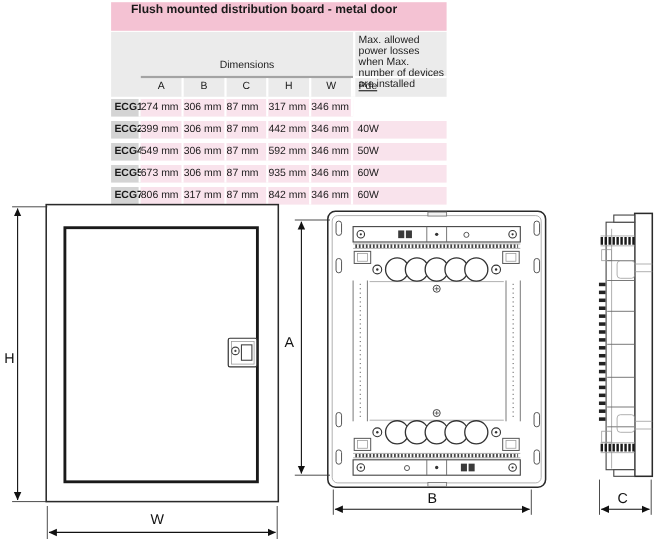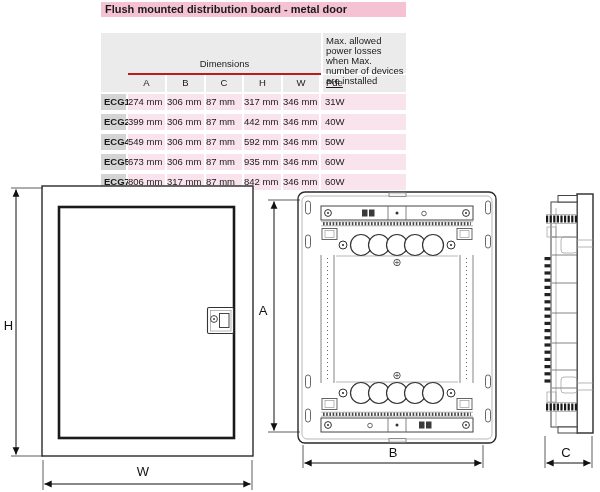--- a/index.html
+++ b/index.html
@@ -1,25 +1,25 @@
 <!DOCTYPE html>
 <html><head>
 <meta charset="utf-8">
 <style>
   html,body{margin:0;padding:0;}
   body{width:600px;height:492px;background:#ffffff;font-family:"Liberation Sans",sans-serif;color:#1a1a1a;position:relative;overflow:hidden;}
   .sheet{position:absolute;inset:0;}
 
   
   .table-wrap{position:absolute;left:101px;top:2px;width:305px;}
-  .t-title{height:15px;line-height:14px;background:#f4c2d3;font-size:11px;font-weight:bold;padding-left:4px;margin-bottom:16px;box-sizing:border-box;}
+  .t-title{height:26px;line-height:14px;background:#f4c2d3;font-size:11px;font-weight:bold;padding-left:18px;margin-bottom:1px;box-sizing:border-box;}
   .t-header{display:grid;grid-template-columns:27px 39px 39px 38px 39px 38px 85px;grid-template-rows:42px 17px;background:#ebebeb;}
   .t-header > div{box-sizing:border-box;font-size:9.5px;}
   .h-type{grid-column:1;grid-row:1/3;border-right:2px solid #fff;display:flex;align-items:flex-end;padding:0 0 16px 4px;}
-  .h-dims{grid-column:2/7;grid-row:1;border-bottom:2px solid #b91c1c;display:flex;justify-content:center;align-items:flex-end;padding-bottom:4px;}
+  .h-dims{grid-column:2/7;grid-row:1;border-bottom:2px solid #a3a3a3;display:flex;justify-content:center;align-items:flex-end;padding-bottom:4px;}
   .h-power{grid-column:7;grid-row:1;border-left:2px solid #fff;border-bottom:2px solid #fff;font-size:8.5px;line-height:10px;padding:3px 2px 0 3px;}
   .h-sub{grid-row:2;text-align:center;line-height:15px;border-right:2px solid #fff;}
   .h-pde{grid-column:7;grid-row:2;border-left:2px solid #fff;line-height:15px;padding-left:3px;text-decoration:underline;}
   .t-row{display:grid;grid-template-columns:27px 39px 39px 38px 39px 38px 85px;height:16px;margin-top:4px;}
   .t-row.first{margin-top:2px;}
   .t-row > div{box-sizing:border-box;line-height:16px;font-size:9.5px;}
   .c-type{background:#d4d4d4;font-weight:bold;font-size:9px;padding-left:3px;border-right:2px solid #fff;}
   .c-dim{background:#f9e3ec;border-right:2px solid #fff;}
   .c-pde{background:#f9e3ec;padding-left:4px;}
 
@@ -54,21 +54,20 @@
       <div class="h-pde">Pde</div>
     </div>
 
     <div class="t-row first">
       <div class="c-type">ECG14</div>
       <div class="c-dim">274 mm</div>
       <div class="c-dim">306 mm</div>
       <div class="c-dim">87 mm</div>
       <div class="c-dim">317 mm</div>
       <div class="c-dim">346 mm</div>
-      <div class="c-pde">31W</div>
     </div>
     <div class="t-row">
       <div class="c-type">ECG28</div>
       <div class="c-dim">399 mm</div>
       <div class="c-dim">306 mm</div>
       <div class="c-dim">87 mm</div>
       <div class="c-dim">442 mm</div>
       <div class="c-dim">346 mm</div>
       <div class="c-pde">40W</div>
     </div>

